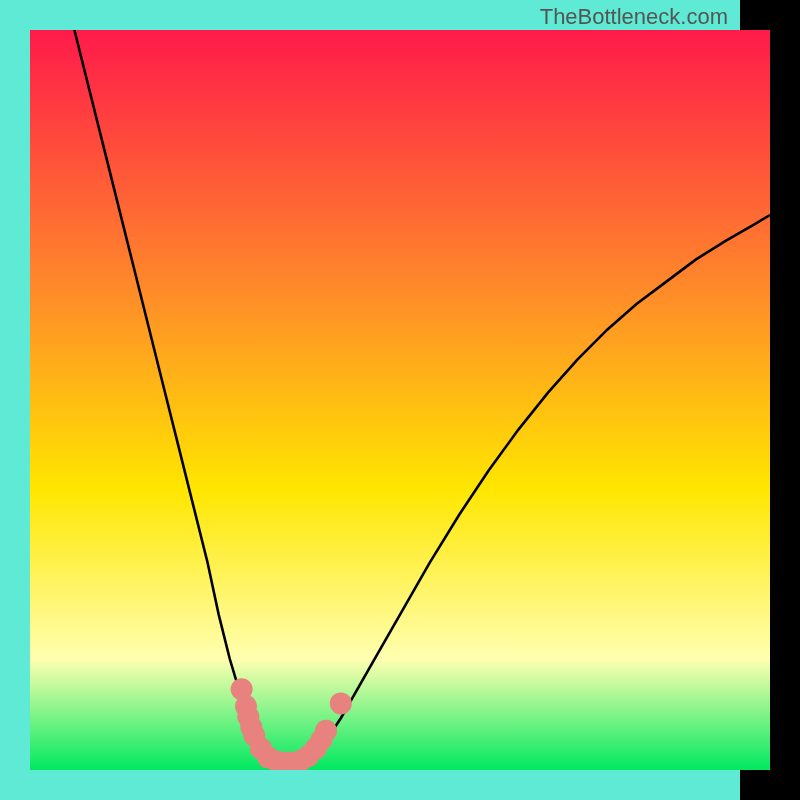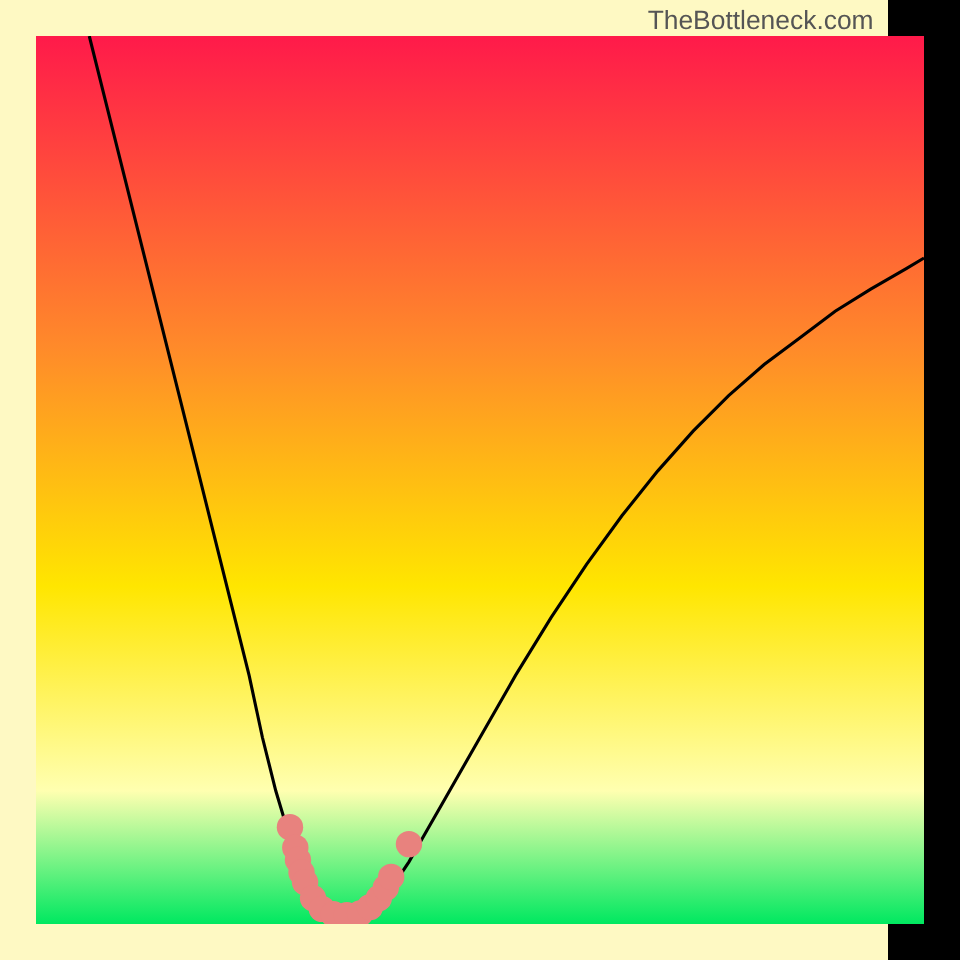--- a/index.html
+++ b/index.html
@@ -7,21 +7,21 @@
     padding: 0;
     width: 800px;
     height: 800px;
     position: relative;
     font-family: Arial, sans-serif;
     background: #000;
   }
   .outer {
     width: 740px;
     height: 800px;
-    background: #fef9c3;
+    background: #5eead4;
     position: relative;
   }
   .plot-area {
     position: absolute;
     left: 30px;
     top: 30px;
     width: 740px;
     height: 740px;
     overflow: hidden;
   }

